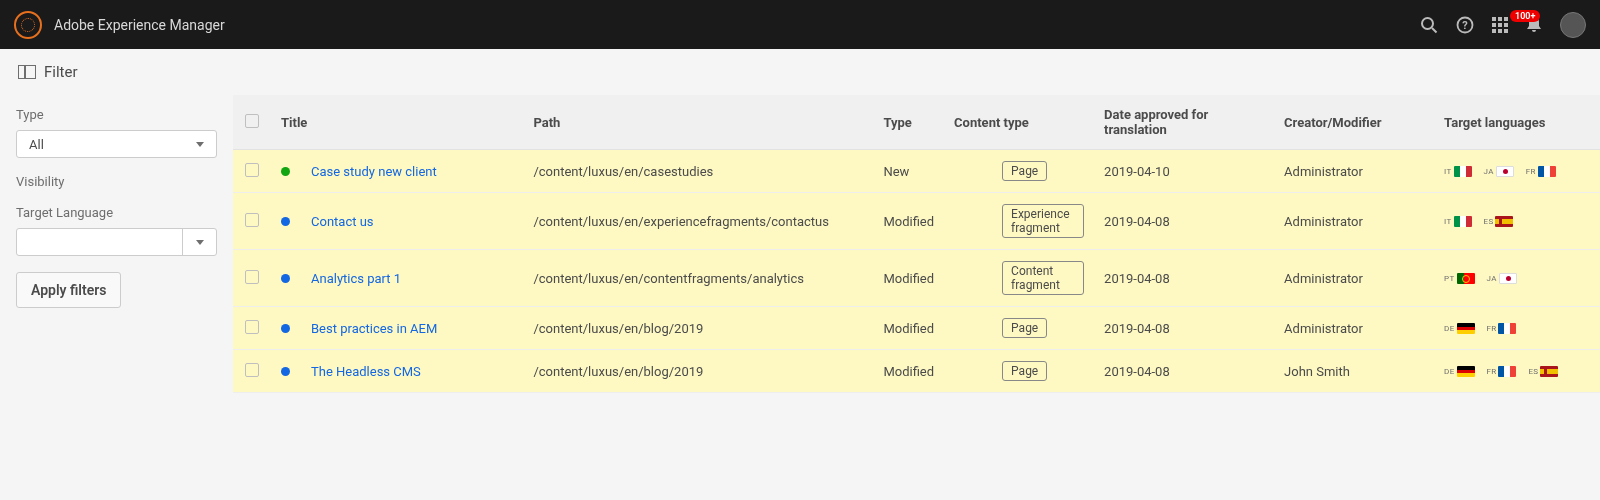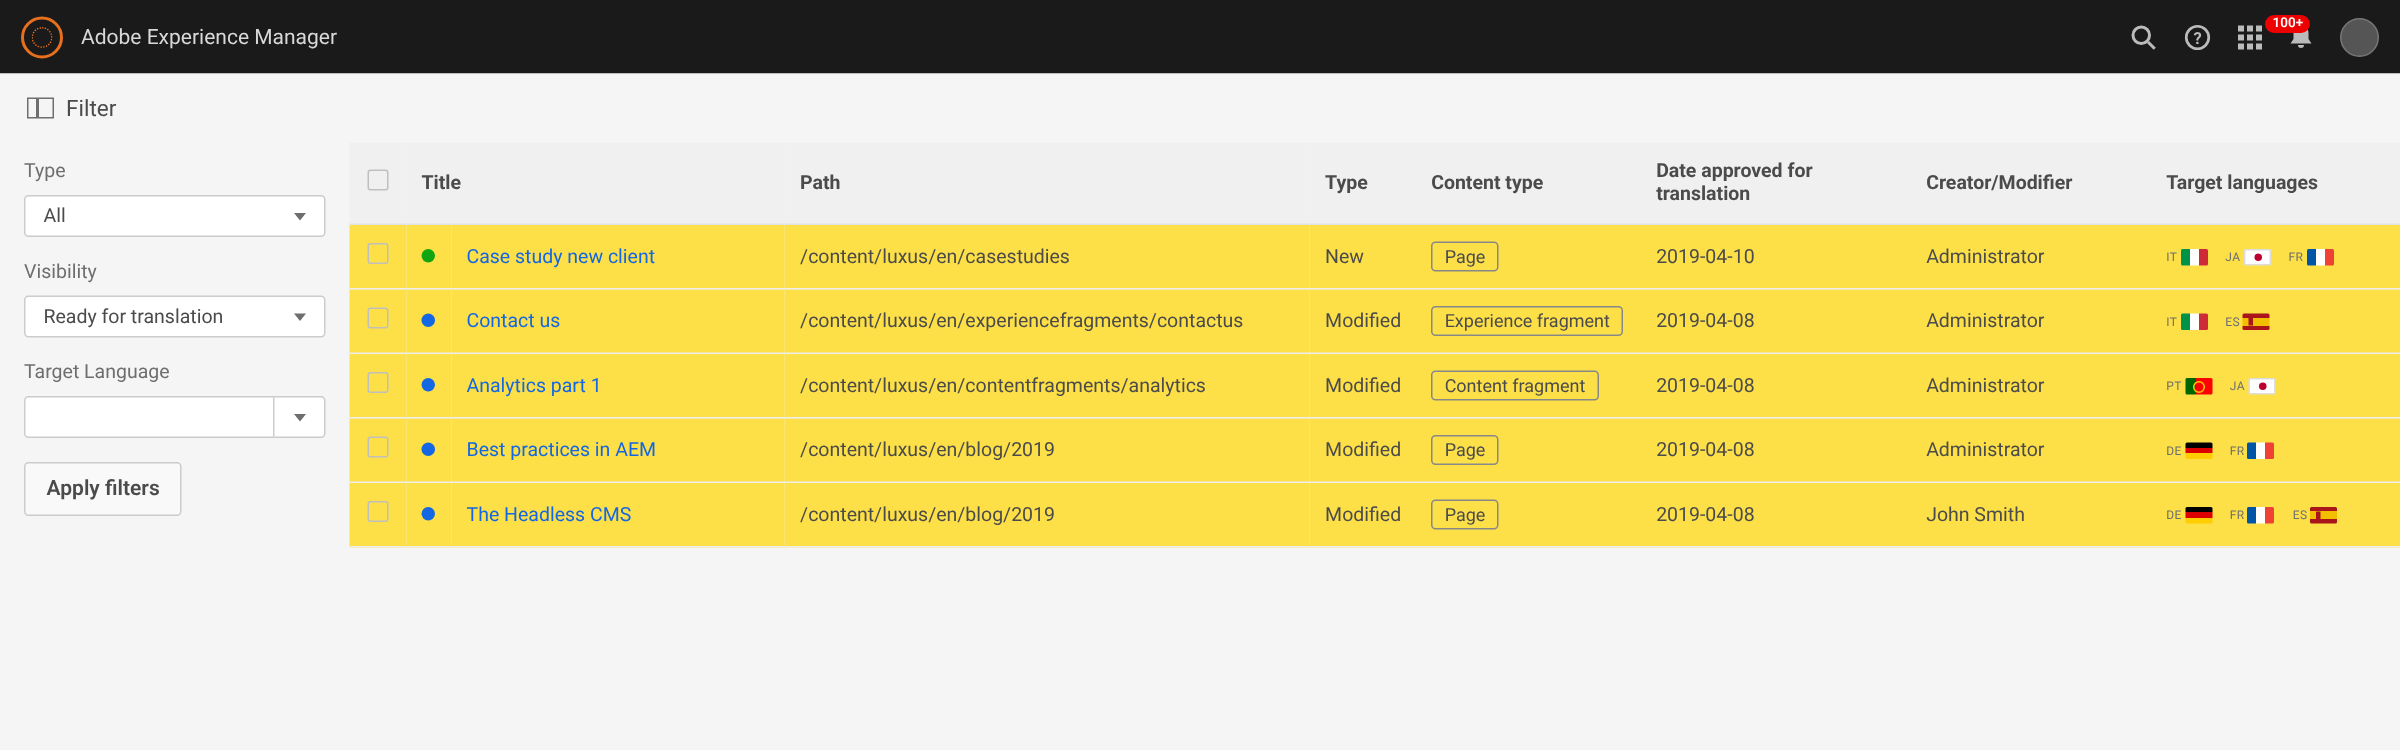--- a/index.html
+++ b/index.html
@@ -32,29 +32,29 @@
 .text-input { flex: 1; height: 34px; border: 1px solid #ccc; background: #fff; padding: 0 8px; font-size: 13px; border-radius: 3px 0 0 3px; }
 .browse-btn { width: 34px; height: 34px; border: 1px solid #ccc; border-left: none; background: #f0f0f0; display: flex; align-items: center; justify-content: center; cursor: pointer; border-radius: 0 3px 3px 0; color: #666; }
 .select-box { width: 100%; height: 28px; border: 1px solid #ccc; background: #fff; border-radius: 3px; display: flex; align-items: center; justify-content: space-between; padding: 0 12px; font-size: 13px; color: #4b4b4b; cursor: pointer; }
 .select-box.split .nub { border-left: 1px solid #ccc; margin: 0 -12px 0 0; width: 34px; height: 100%; display: flex; align-items: center; justify-content: center; }
 .chevron-down { width: 0; height: 0; border-left: 4px solid transparent; border-right: 4px solid transparent; border-top: 5px solid #6e6e6e; }
 .apply-btn { height: 36px; padding: 0 14px; border: 1px solid #ccc; background: #f9f9f9; border-radius: 3px; font-size: 14px; font-weight: 600; color: #4b4b4b; cursor: pointer; }
 
 .content { flex: 1; background: transparent; }
 table { width: 100%; border-collapse: collapse; }
 thead th { text-align: left; font-size: 13px; font-weight: 700; color: #4b4b4b; padding: 12px 10px; background: #f0f0f0; border-bottom: 1px solid #e2e2e2; }
-tbody td { font-size: 13px; color: #4b4b4b; padding: 11px 10px; border-bottom: 1px solid #eee; background: #fde047; vertical-align: middle; }
+tbody td { font-size: 13px; color: #4b4b4b; padding: 11px 10px; border-bottom: 1px solid #eee; background: #fef9c3; vertical-align: middle; }
 .checkbox { width: 14px; height: 14px; border: 1.5px solid #bfbfbf; border-radius: 2px; display: inline-block; }
 th.cb, td.cb { width: 38px; text-align: center; }
 td.status-cell { width: 30px; }
 .dot { width: 9px; height: 9px; border-radius: 50%; display: inline-block; }
 .dot.new { background: #12a512; }
 .dot.modified { background: #1467e2; }
 .link { color: #1467e2; cursor: pointer; }
-.chip { display: inline-block; border: 1px solid #888; border-radius: 3px; padding: 2px 8px; font-size: 12px; color: #4b4b4b; }
+.chip { display: inline-block; border: 1px solid #888; border-radius: 3px; padding: 2px 8px; font-size: 12px; color: #4b4b4b; margin-left: 48px; }
 .langs { display: flex; gap: 12px; }
 .lang { display: flex; flex-direction: row; align-items: center; gap: 2px; }
 .lang-code { font-size: 8px; color: #6e6e6e; letter-spacing: 0.3px; }
 .flag { width: 18px; height: 11px; display: block; border-radius: 1px; overflow: hidden; }
 .flag.it { background: linear-gradient(90deg,#009246 33.3%,#fff 33.3%,#fff 66.6%,#ce2b37 66.6%); }
 .flag.fr { background: linear-gradient(90deg,#0055a4 33.3%,#fff 33.3%,#fff 66.6%,#ef4135 66.6%); }
 .flag.de { background: linear-gradient(#000 33.3%,#dd0000 33.3%,#dd0000 66.6%,#ffce00 66.6%); }
 .flag.es { background: linear-gradient(#aa151b 25%,#f1bf00 25%,#f1bf00 75%,#aa151b 75%); position: relative; }
 .flag.es::after { content:""; position:absolute; left:4px; top:3px; width:3px; height:5px; background:#aa151b; }
 .flag.pt { background: linear-gradient(90deg,#006600 40%,#ff0000 40%); position: relative; }
@@ -125,24 +125,20 @@
   <aside class="sidebar">
     <div class="field-group">
       <label class="field-label">Type</label>
       <div class="select-box">
         <span>All</span>
         <span class="chevron-down"></span>
       </div>
     </div>
     <div class="field-group">
       <label class="field-label">Visibility</label>
-      <div class="select-box">
-        <span>Ready for translation</span>
-        <span class="chevron-down"></span>
-      </div>
     </div>
     <div class="field-group">
       <label class="field-label">Target Language</label>
       <div class="select-box split">
         <span></span>
         <span class="nub">
             <span class="chevron-down"></span>
           </span>
       </div>
     </div>

